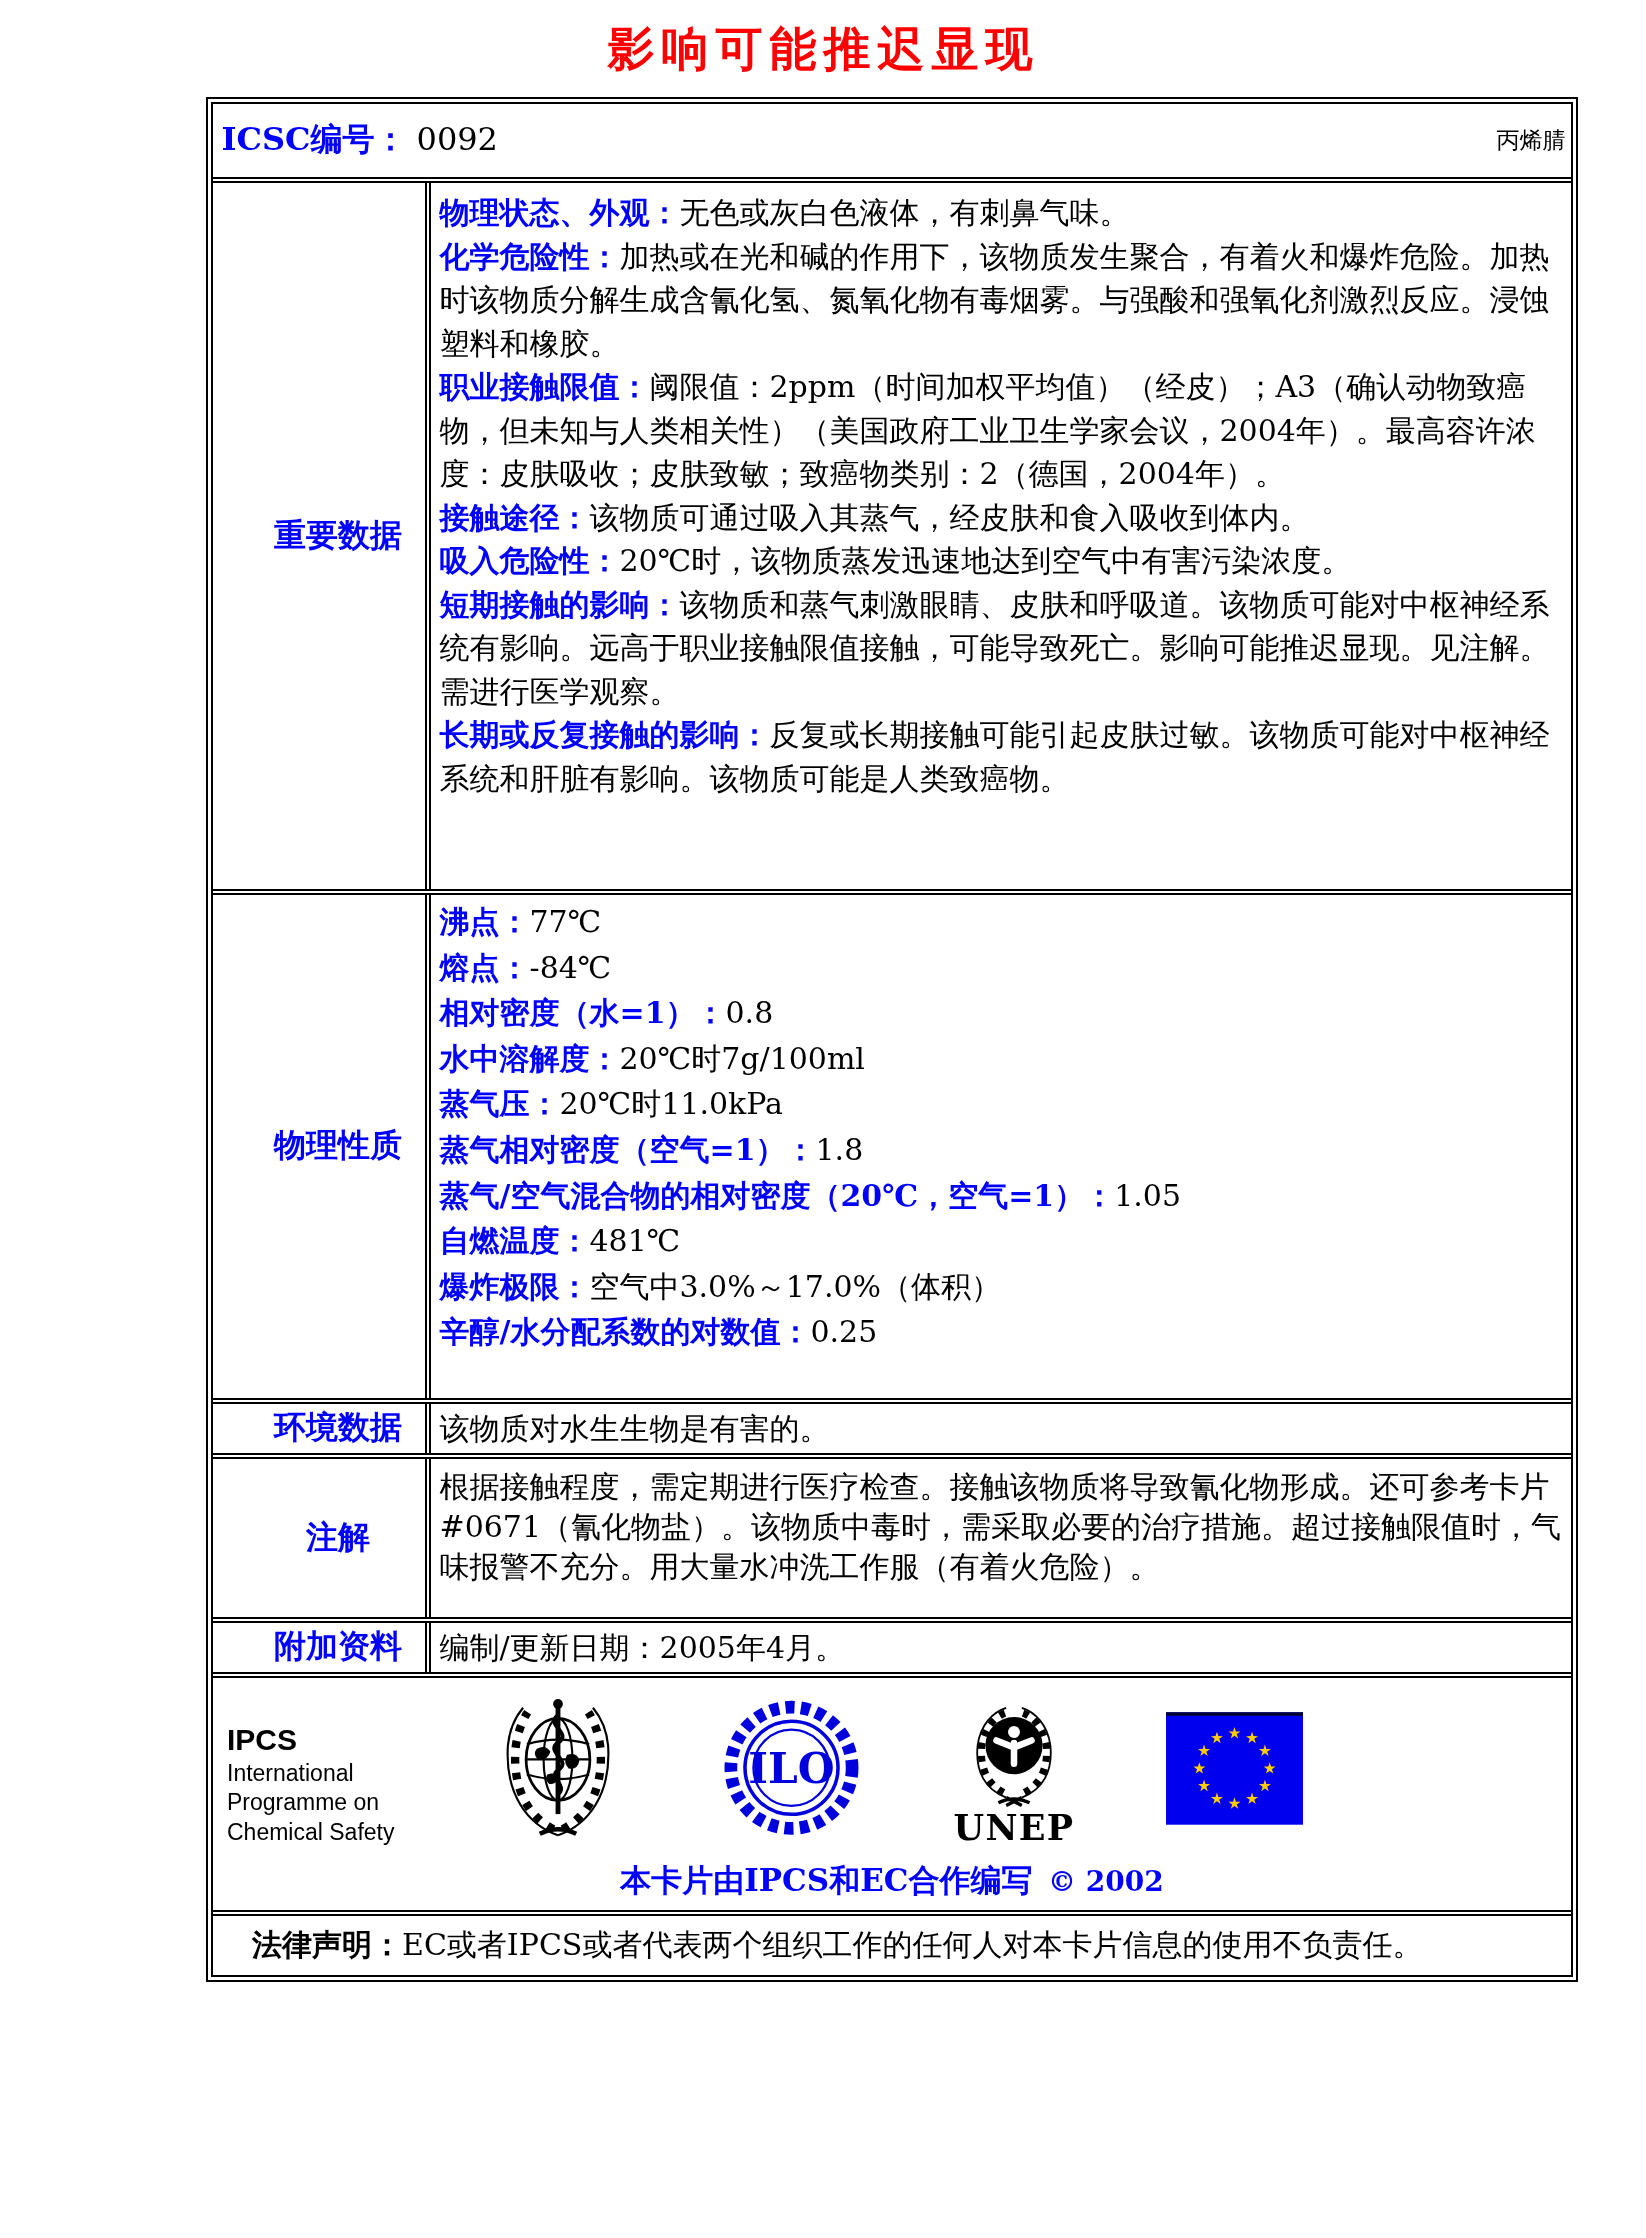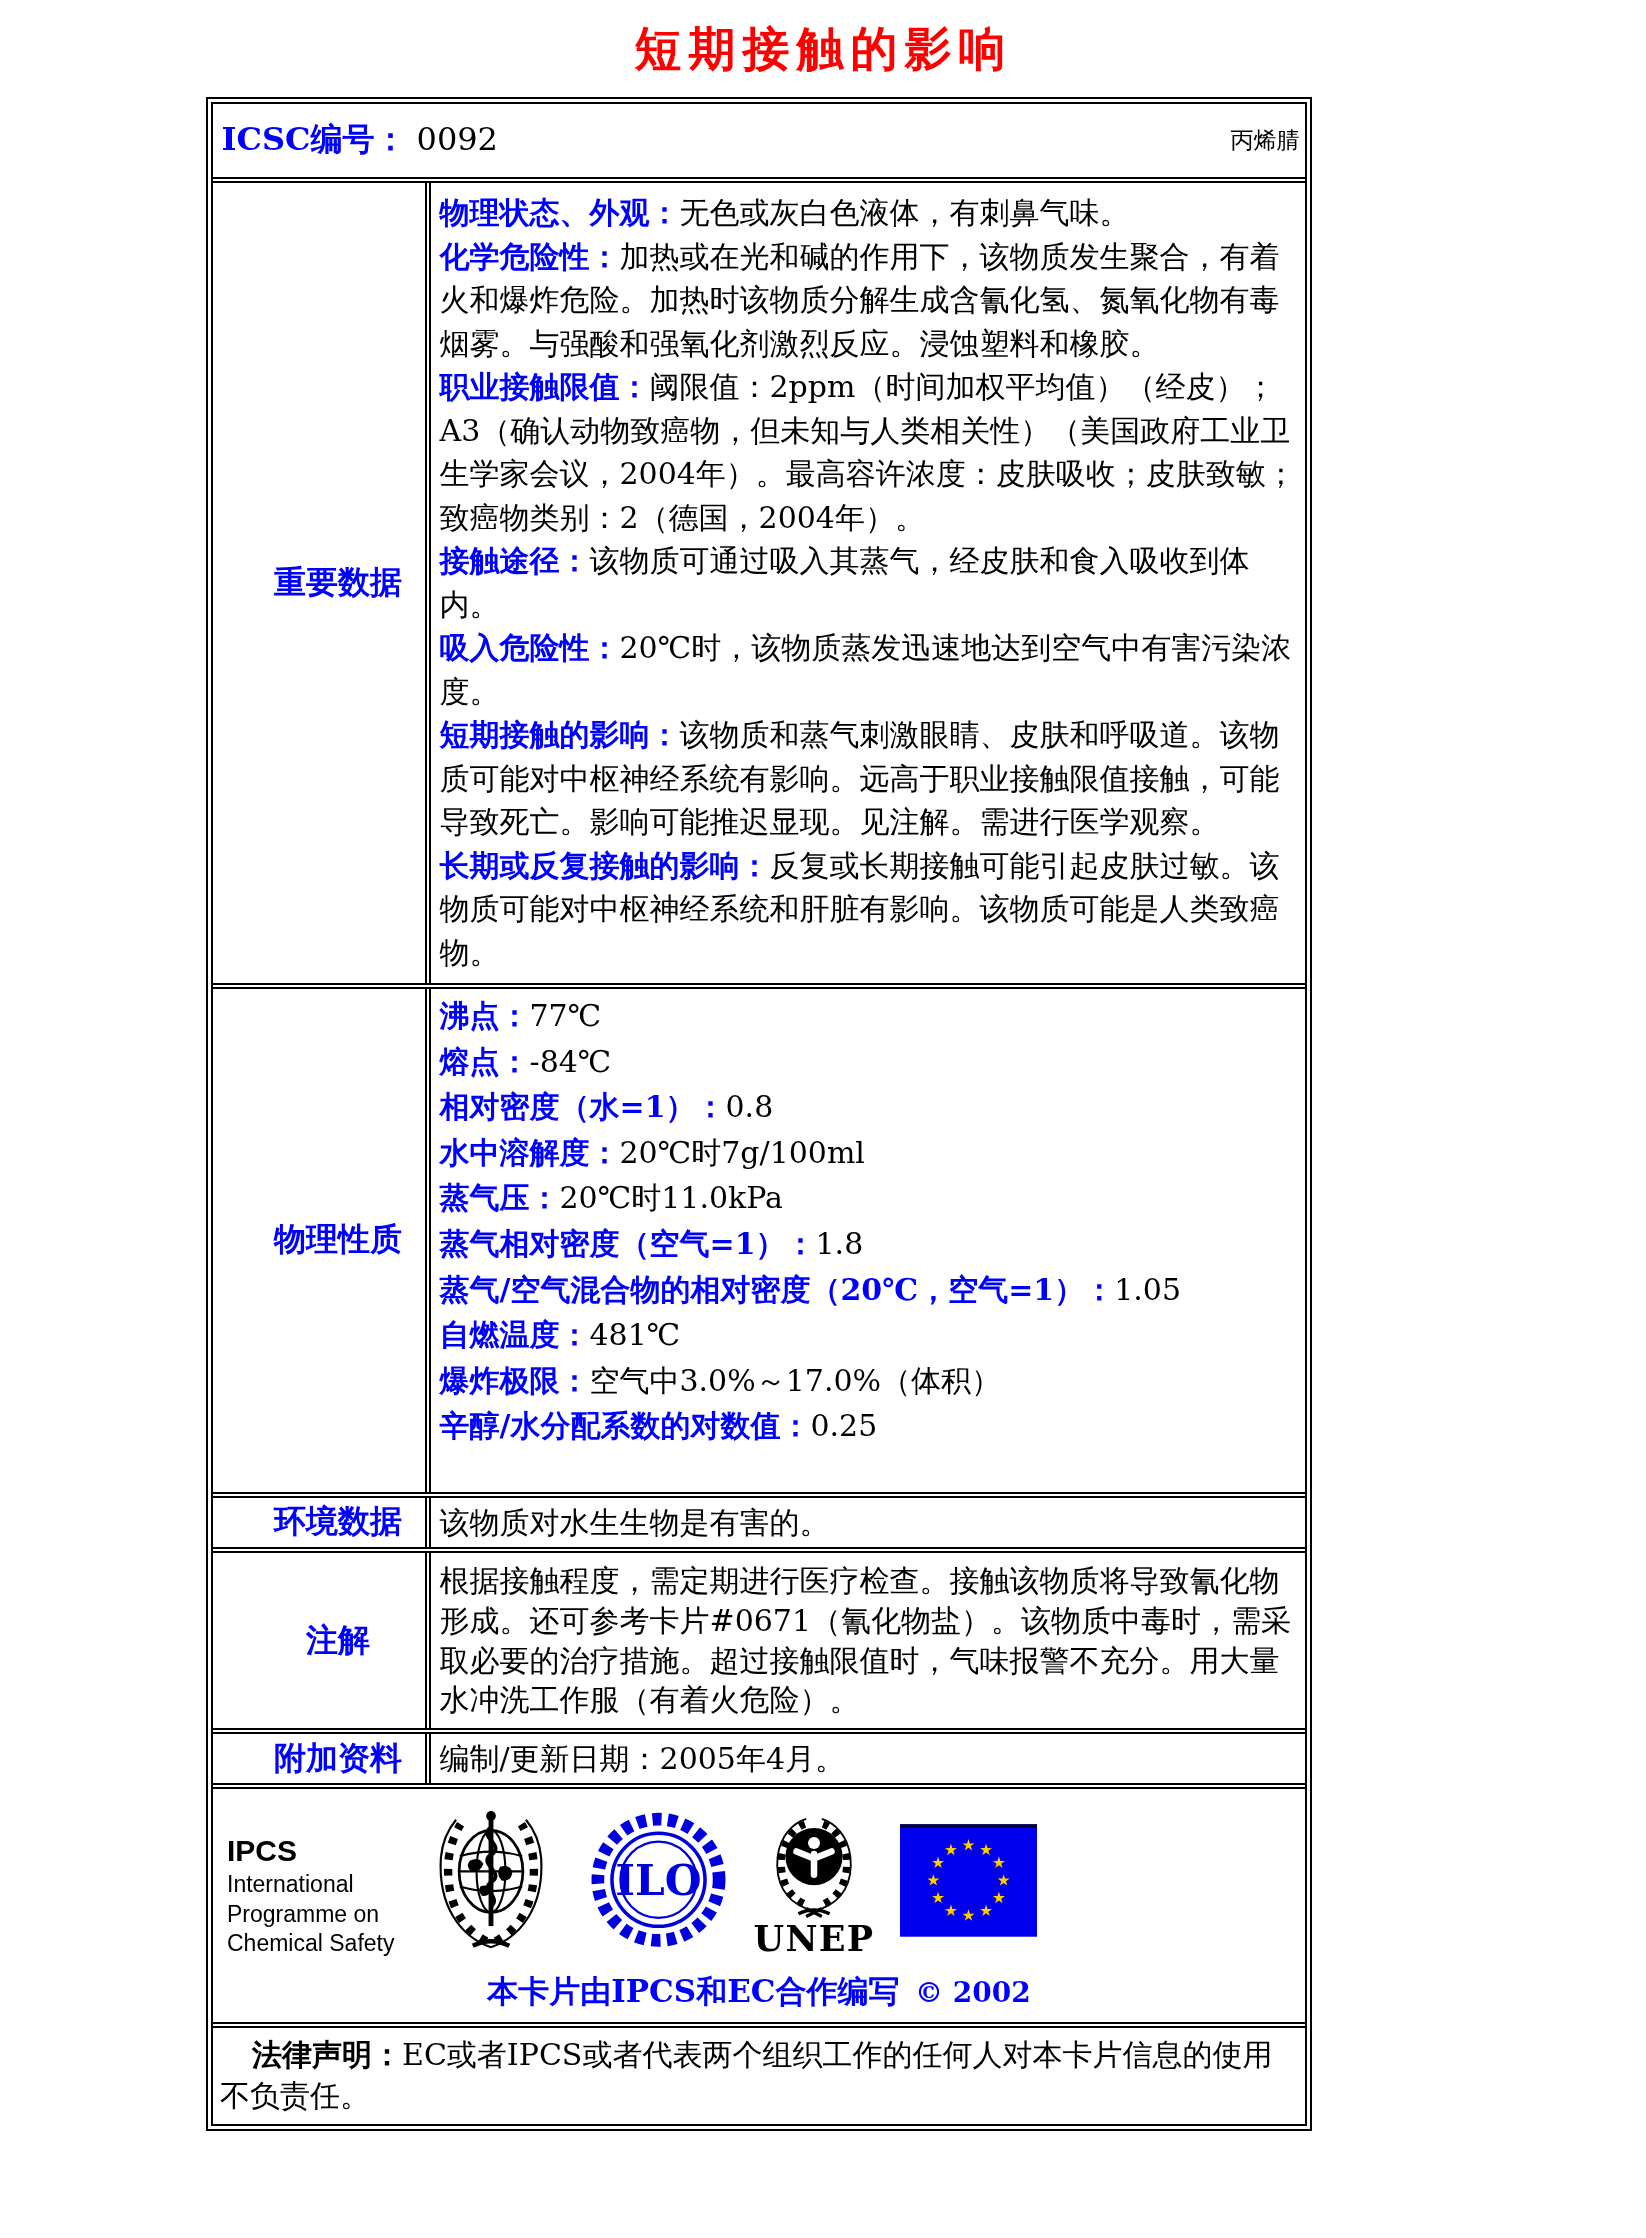--- a/index.html
+++ b/index.html
@@ -1,20 +1,20 @@
 <!DOCTYPE html>
 <html style="font-size:11.3px"><head>
 <meta charset="utf-8">
 <style>
   html,body{margin:0;padding:0;background:#fff;}
   body{width:1647px;height:2239px;position:relative;
        font-family:"DejaVu Serif","Liberation Serif",serif;color:#000;}
   .page-title{margin:18.3px 0 15.5px 0;text-align:center;color:#FF0000;
       font-size:47px;font-weight:bold;letter-spacing:7px;}
-  .card{margin-left:206px;width:1106px;box-sizing:border-box;
+  .card{margin-left:206px;width:1372px;box-sizing:border-box;
       border:7px double #000;background:#fff;}
   .sec{display:flex;border-top:6.3px double #000;}
   .sec:first-child{border-top:none;}
   
   .row-header{min-height:73px;align-items:center;justify-content:space-between;
       padding:0 5.6px 0 8.5px;font-size:32px;}
   .icsc-label{color:#0000FF;font-weight:bold;}
   .icsc-number{margin-left:10px;}
   .chem-name{font-size:23px;text-align:right;}
   
@@ -44,21 +44,21 @@
       font-size:31px;padding:7px 0 5.6px 0;}
   .credit-copy{margin-left:15.5px;font-size:28px;}
   
   .sec-legal{min-height:65px;align-items:center;padding:7px 7px;
       font-size:30px;box-sizing:border-box;}
   .legal-label{font-weight:bold;margin-left:32px;}
 </style>
 </head>
 <body>
 
-<div class="page-title">短期接触的影响</div>
+<div class="page-title">影响可能推迟显现</div>
 
 <div class="card">
 
   <div class="sec row-header">
     <span>
       <span class="icsc-label">ICSC编号：</span><span class="icsc-number">0092</span>
     </span>
     <span class="chem-name">丙烯腈</span>
   </div>
 

